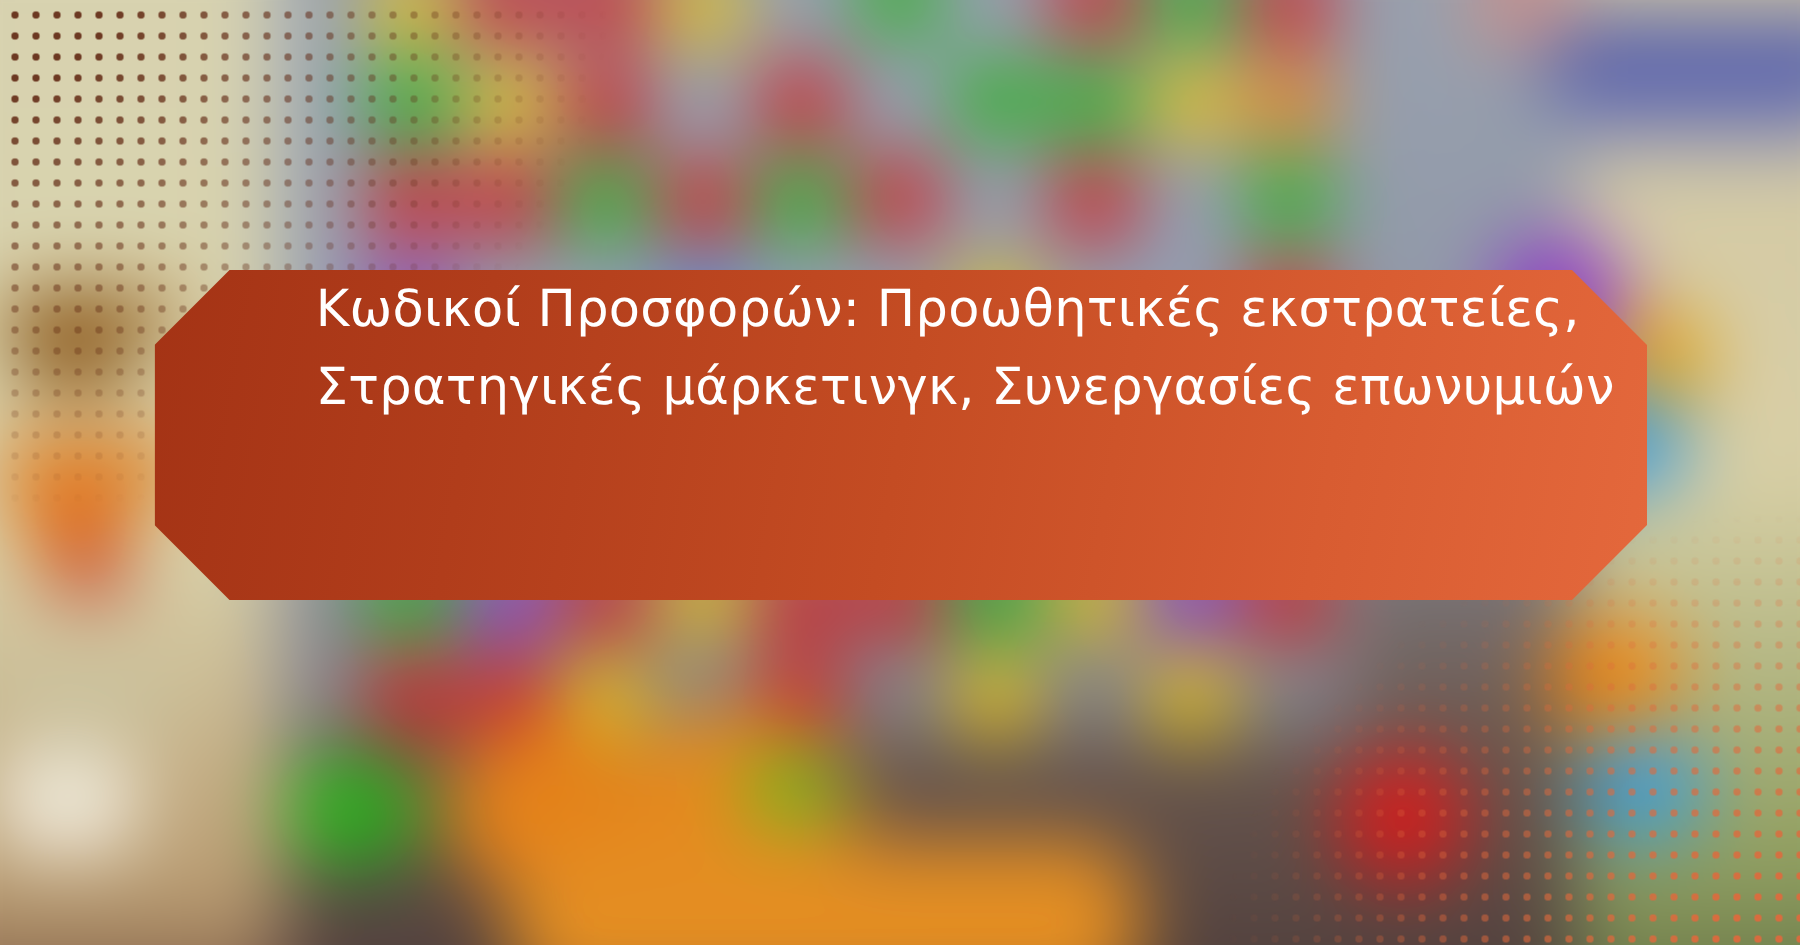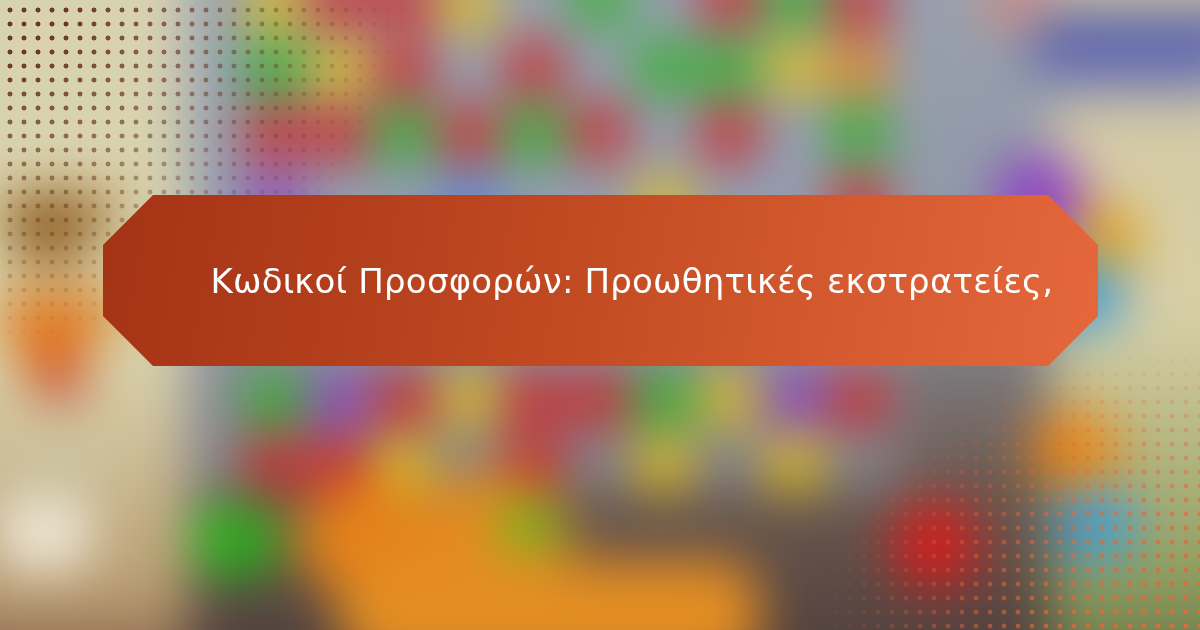--- a/index.html
+++ b/index.html
@@ -106,28 +106,28 @@
   .dots-br {
     background-image: radial-gradient(circle at center, rgba(225,105,60,0.9) 2.3px, rgba(0,0,0,0) 2.7px);
     -webkit-mask-image: radial-gradient(ellipse 480px 360px at 100% 100%, #000 0%, #000 12%, rgba(0,0,0,0.55) 45%, rgba(0,0,0,0) 80%);
     mask-image: radial-gradient(ellipse 480px 360px at 100% 100%, #000 0%, #000 12%, rgba(0,0,0,0.55) 45%, rgba(0,0,0,0) 80%);
   }
 
   
   .banner {
     position: absolute;
     left: 103px;
-    top: 195px;
+    top: 180px;
     width: 995px;
-    height: 171px;
+    height: 220px;
     background: linear-gradient(100deg, #a43315 0%, #b13d1b 22%, #c44c23 50%, #d85c31 78%, #e4683c 100%);
     -webkit-clip-path: polygon(50px 0, calc(100% - 50px) 0, 100% 50px, 100% calc(100% - 50px), calc(100% - 50px) 100%, 50px 100%, 0 calc(100% - 50px), 0 50px);
     clip-path: polygon(50px 0, calc(100% - 50px) 0, 100% 50px, 100% calc(100% - 50px), calc(100% - 50px) 100%, 50px 100%, 0 calc(100% - 50px), 0 50px);
     display: flex;
-    align-items: center;
+    align-items: flex-start;
     justify-content: center;
   }
   .banner-text {
     color: #ffffff;
     font-size: 34px;
     line-height: 52px;
     font-weight: 400;
     text-align: center;
     letter-spacing: 0.2px;
     padding: 0 70px;
@@ -226,16 +226,17 @@
       <div class="blob" style="left:60px;top:560px;width:90px;height:70px;background:#efeadb;border-radius:14px;"></div>
     </div>
 
     <div class="dots dots-tl"></div>
     <div class="dots dots-br"></div>
   </div>
 
   <div class="banner">
     <div class="banner-text">
       <span class="banner-line">Κωδικοί Προσφορών: Προωθητικές εκστρατείες,</span>
+      <span class="banner-line">Στρατηγικές μάρκετινγκ, Συνεργασίες επωνυμιών</span>
     </div>
   </div>
 
 </div>
 
 </body></html>

